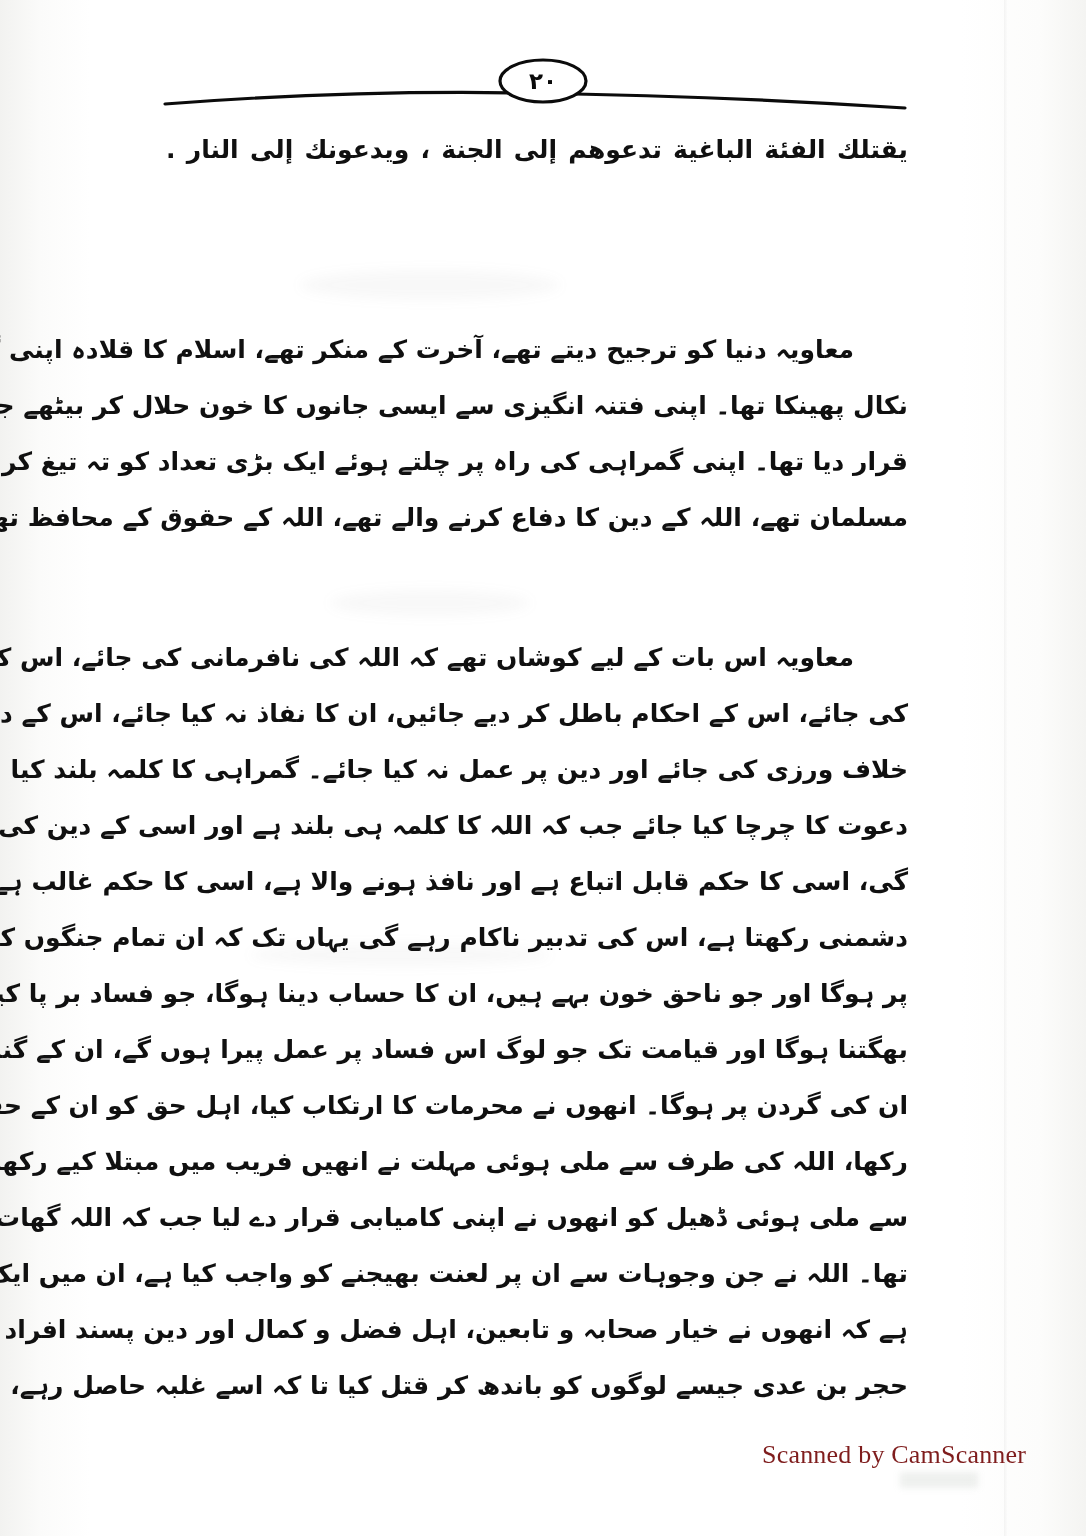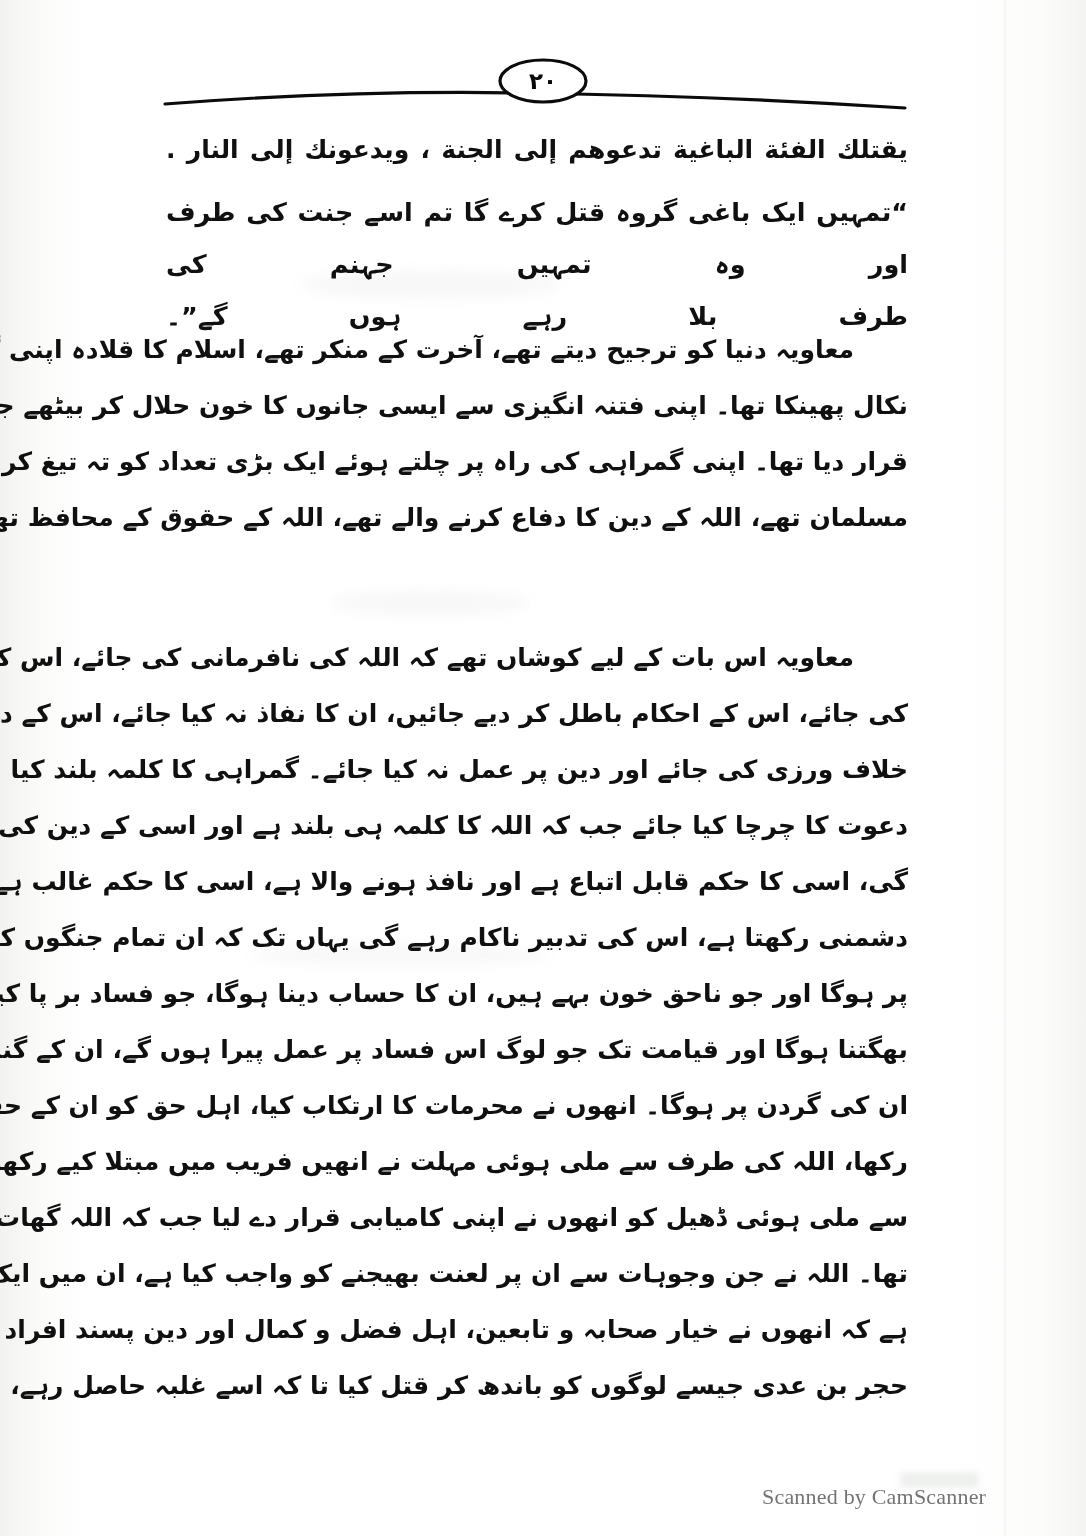--- a/index.html
+++ b/index.html
@@ -139,25 +139,25 @@
 
   .para-1 { top: 322px; }
   .para-2 { top: 630px; }
 
   .indent-first { padding-right: 54px; }
 
   
   .camscanner {
     position: absolute;
     left: 762px;
-    top: 1484px;
+    top: 1440px;
     font-family: "Liberation Serif", "DejaVu Serif", serif;
-    font-size: 22px;
+    font-size: 26px;
     letter-spacing: 0.2px;
-    color: #737373;
+    color: #7f1d1d;
     direction: ltr;
     white-space: nowrap;
   }
   .cam-smudge {
     position: absolute;
     left: 900px;
     top: 1472px;
     width: 78px;
     height: 16px;
     background: rgba(160,170,160,0.18);
@@ -184,24 +184,20 @@
 
   <div class="page-number-badge">
     <svg viewBox="0 0 92 48" aria-hidden="true">
       <ellipse cx="46" cy="24" rx="43" ry="21" fill="#ffffff" stroke="#0b0b0b" stroke-width="3.2"></ellipse>
     </svg>
     <div class="page-number-text">٢٠</div>
   </div>
 
   <div class="text-col urdu hadith">يقتلك الفئة الباغية تدعوهم إلى الجنة ، ويدعونك إلى النار .</div>
 
-  <div class="text-col urdu quote-block">
-    <span class="ln ln-1">“تمہیں ایک باغی گروہ قتل کرے گا تم اسے جنت کی طرف اور وہ تمہیں جہنم کی</span>
-    <span class="ln ln-3">طرف بلا رہے ہوں گے”۔</span>
-  </div>
 
   <div class="text-col urdu body-para para-1">
     <span class="ln indent-first">معاویہ دنیا کو ترجیح دیتے تھے، آخرت کے منکر تھے، اسلام کا قلادہ اپنی گردن سے</span>
     <span class="ln">نکال پھینکا تھا۔ اپنی فتنہ انگیزی سے ایسی جانوں کا خون حلال کر بیٹھے جن کو اللہ نے محترم</span>
     <span class="ln">قرار دیا تھا۔ اپنی گمراہی کی راہ پر چلتے ہوئے ایک بڑی تعداد کو تہ تیغ کر ڈالا جو اچھے</span>
     <span class="ln">مسلمان تھے، اللہ کے دین کا دفاع کرنے والے تھے، اللہ کے حقوق کے محافظ تھے، اللہ کی</span>
   </div>
 
   <div class="text-col urdu body-para para-2">
     <span class="ln indent-first">معاویہ اس بات کے لیے کوشاں تھے کہ اللہ کی نافرمانی کی جائے، اس کی اطاعت نہ</span>

